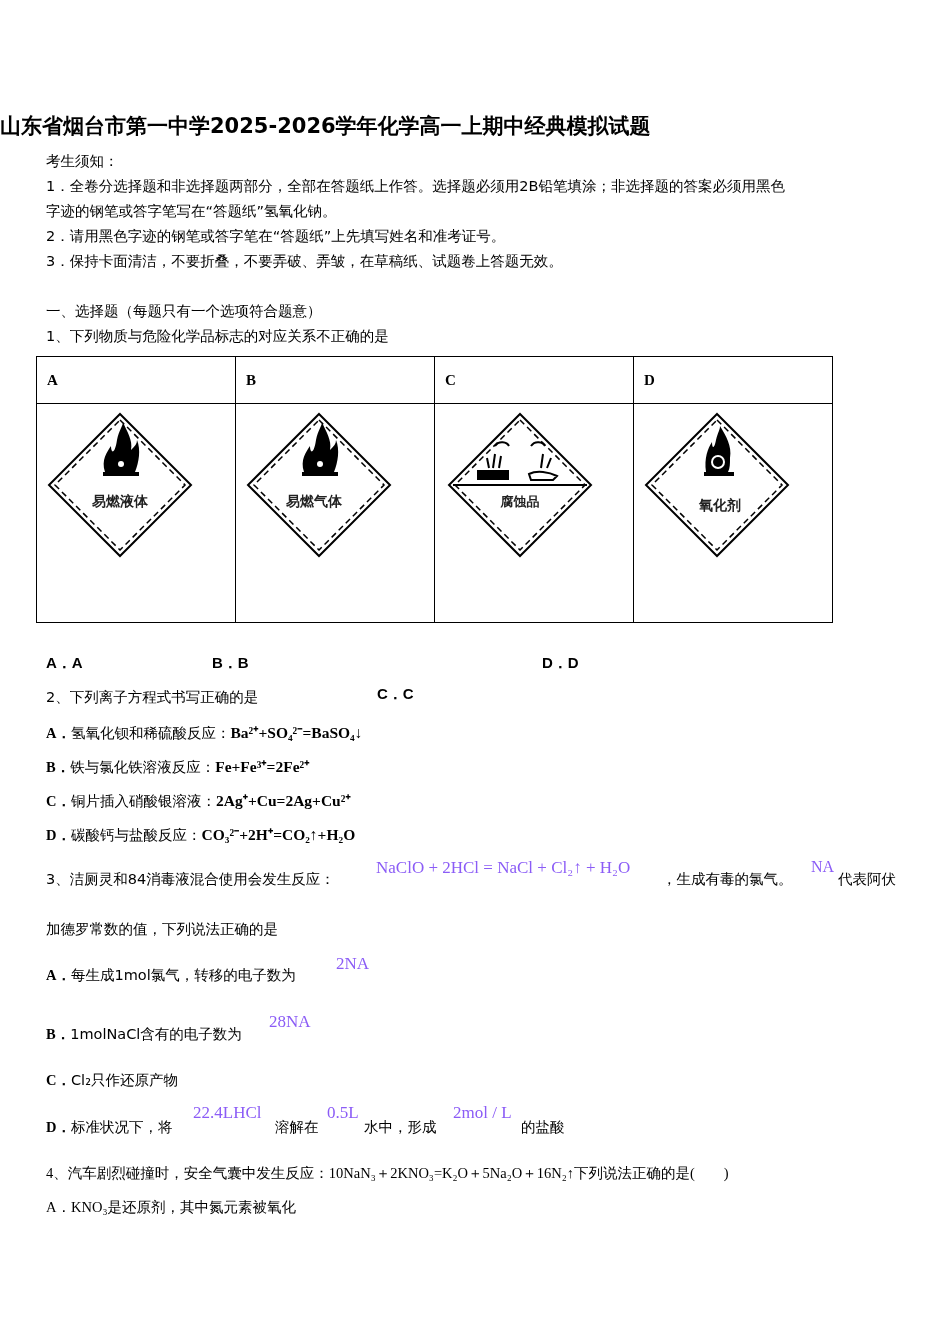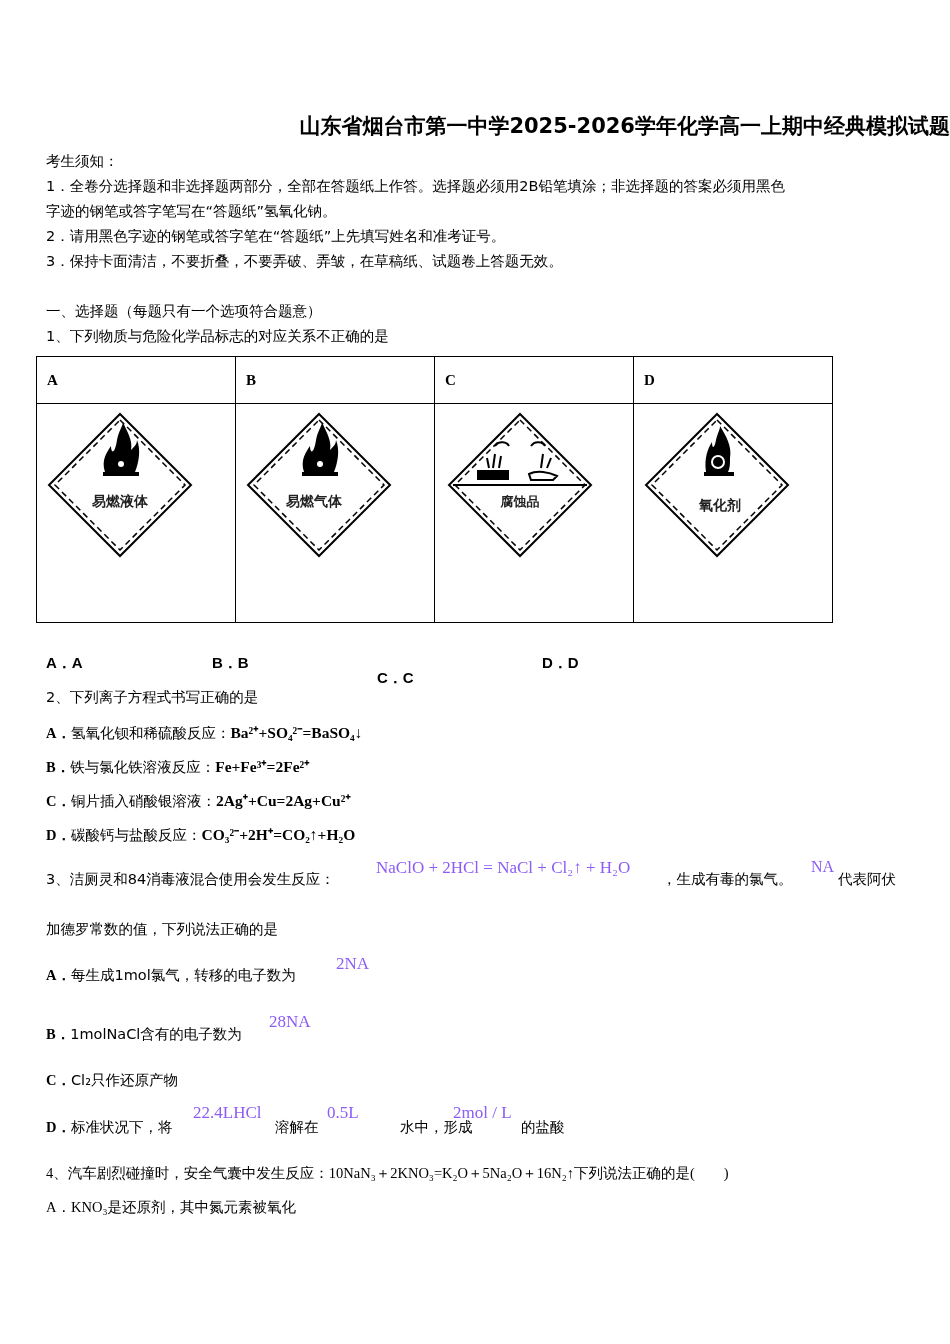--- a/index.html
+++ b/index.html
@@ -1,19 +1,19 @@
 <!DOCTYPE html>
 <html><head>
 <meta charset="utf-8">
 <style>
   html, body { margin:0; padding:0; background:#fff; }
   body { width:950px; height:1344px; position:relative; overflow:hidden; color:#000;
          font-family:"DejaVu Sans", sans-serif; }
   .abs { position:absolute; white-space:nowrap; }
-  .title { left:0; width:950px; top:112px; text-align:right; font-size:21px; font-weight:bold; letter-spacing:0px; }
+  .title { left:0; width:950px; top:112px; text-align:left; font-size:21px; font-weight:bold; letter-spacing:0px; }
   .note { font-size:14.5px; left:46px; }
   .q { font-size:14.5px; left:46px; }
   .bold-serif { font-family:"Liberation Serif", serif; font-weight:bold; font-size:15.5px; }
   .opt-letter { font-family:"Liberation Serif", serif; font-weight:bold; }
   .math { font-family:"Liberation Serif", serif; color:#8b5cf6; font-size:17px; font-weight:normal; }
   table.t1 { position:absolute; left:36px; top:356px; border-collapse:collapse; }
   table.t1 td { border:1.5px solid #000; width:174px; padding:0 0 0 10px; vertical-align:middle; font-size:14.5px; }
   table.t1 tr.r1 td { height:46px; font-family:"Liberation Serif", serif; font-weight:bold; font-size:15px; }
   table.t1 tr.r2 td { height:46px; }
   table.t1 tr.r3 td { height:194px; padding:12px; position:relative; vertical-align:top; }
@@ -89,21 +89,21 @@
         <text x="78" y="100" text-anchor="middle" font-size="14" font-weight="bold" fill="#222" font-family="DejaVu Sans, sans-serif">氧化剂</text>
       </svg>
     </td>
   </tr>
 </tbody>
   </table>
 
 <div class="ans-row">
   <span style="left:46px;top:654px;">A．A</span>
   <span style="left:212px;top:654px;">B．B</span>
-  <span style="left:377px;top:669px;">C．C</span>
+  <span style="left:377px;top:685px;">C．C</span>
   <span style="left:542px;top:654px;">D．D</span>
 </div>
 
 <div class="abs q" style="top:688px;">2、下列离子方程式书写正确的是</div>
 <div class="abs q" style="top:721px;">
   <span class="opt-letter">A．</span><span>氢氧化钡和稀硫酸反应：</span><span class="bold-serif">Ba²⁺+SO₄²⁻=BaSO₄↓</span>
 </div>
 <div class="abs q" style="top:755px;">
   <span class="opt-letter">B．</span><span>铁与氯化铁溶液反应：</span><span class="bold-serif">Fe+Fe³⁺=2Fe²⁺</span>
 </div>
@@ -136,20 +136,20 @@
 <div class="abs q" style="top:1071px;">
   <span class="opt-letter">C．</span><span>Cl₂只作还原产物</span>
 </div>
 
 <div class="abs q" style="top:1118px;">
   <span class="opt-letter">D．</span><span>标准状况下，将</span>
 </div>
 <div class="abs math" style="left:193px;top:1103px;">22.4LHCl</div>
 <div class="abs q" style="left:275px;top:1118px;">溶解在</div>
 <div class="abs math" style="left:327px;top:1103px;">0.5L</div>
-<div class="abs q" style="left:364px;top:1118px;margin-left:36px;">水中，形成</div>
+<div class="abs q" style="left:364px;top:1118px;">水中，形成</div>
 <div class="abs math" style="left:453px;top:1103px;">2mol / L</div>
 <div class="abs q" style="left:521px;top:1118px;">的盐酸</div>
 
 <div class="abs q mono4" style="top:1164px;">4、汽车剧烈碰撞时，安全气囊中发生反应：10NaN₃＋2KNO₃=K₂O＋5Na₂O＋16N₂↑下列说法正确的是(　　)</div>
 <div class="abs q mono4" style="top:1198px;">
   <span>A．</span><span>KNO₃是还原剂，其中氮元素被氧化</span>
 </div>
 
 </body></html>

